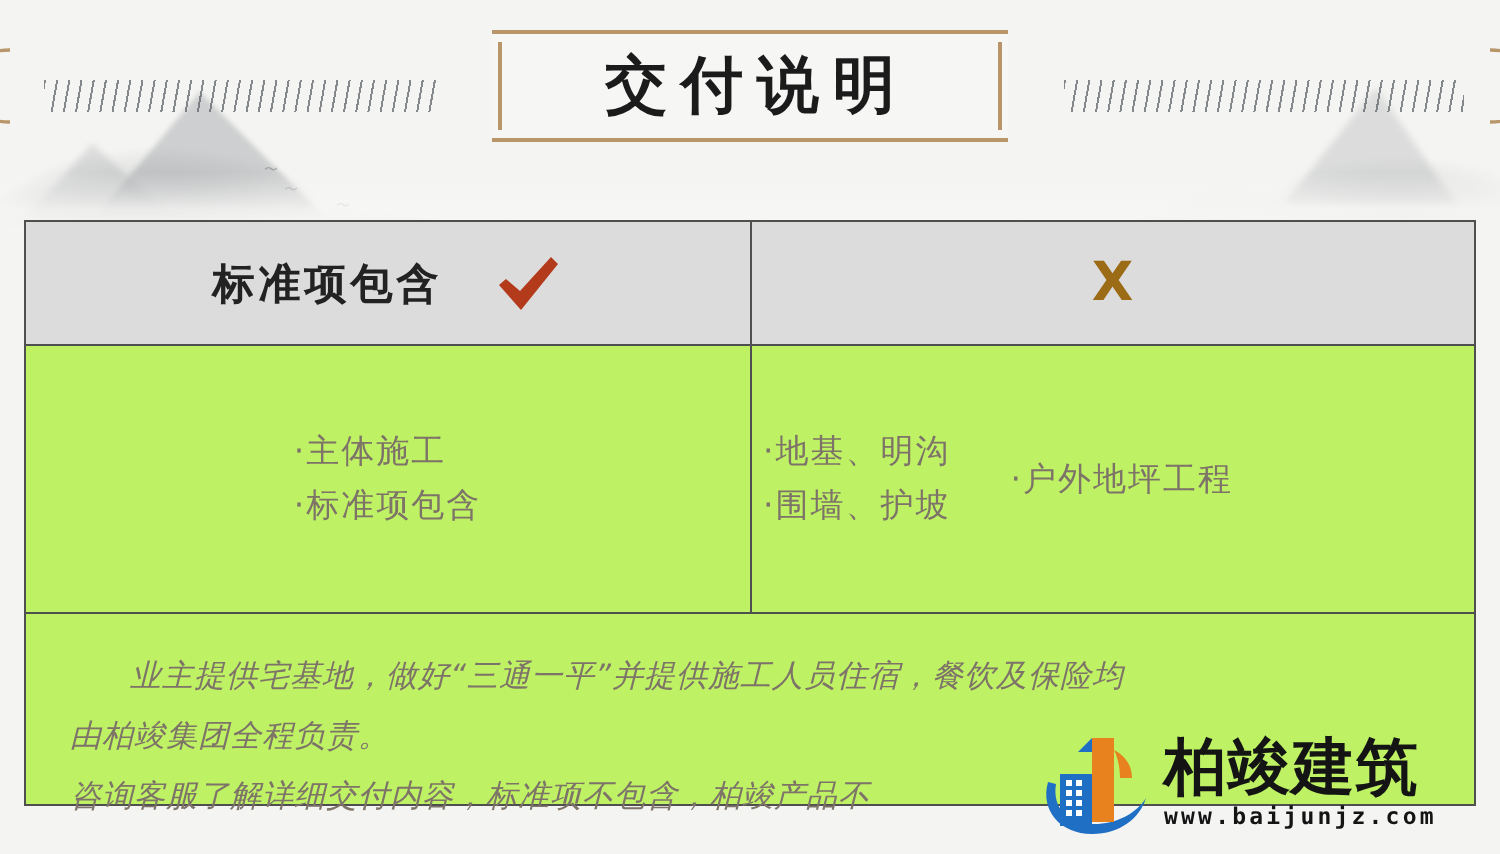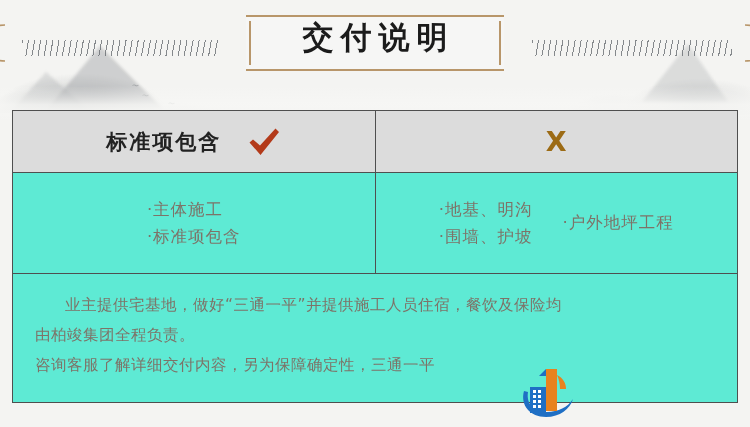--- a/index.html
+++ b/index.html
@@ -64,68 +64,68 @@
 
   
   .title-banner {
     position:absolute; left:0; right:0; top:14px; height:58px;
     display:flex; align-items:center; justify-content:center; z-index:3;
   }
   .title-frame {
     position:relative; width:258px; height:56px;
     border-top:2px solid #b8966a; border-bottom:2px solid #b8966a;
     background:rgba(248,248,246,.65);
-    display:flex; justify-content:center;
+    display:flex; align-items:center; justify-content:center;
   }
   .title-frame::before, .title-frame::after {
     content:""; position:absolute; top:4px; bottom:4px; width:2px; background:#b8966a;
   }
   .title-frame::before { left:3px; } .title-frame::after { right:3px; }
   .title-text {
     font-size:31px; font-weight:700; color:#1b1b1b;
     letter-spacing:7px; text-indent:7px; white-space:nowrap;
     font-family:"DejaVu Sans","Liberation Sans",sans-serif;
   }
   .ruyi { position:absolute; top:50%; transform:translateY(-50%); width:42px; height:52px; }
   .ruyi-left  { left:-36px; }
   .ruyi-right { right:-36px; transform:translateY(-50%) scaleX(-1); }
 
   
   .table-wrap {
     position:absolute; left:12px; top:110px; width:726px; height:293px;
-    border:1.5px solid #4f4f4f; background:#5eead4; z-index:2;
+    border:1.5px solid #4f4f4f; background:#bef264; z-index:2;
   }
   .thead { display:flex; height:62px; border-bottom:1.5px solid #4f4f4f; background:#dcdcdc; }
   .th {
     flex:1; display:flex; align-items:center; justify-content:center; gap:26px;
   }
   .th-left { border-right:1.5px solid #4f4f4f; }
   .th-label {
     font-size:21px; font-weight:700; color:#222; letter-spacing:2px;
     font-family:"DejaVu Sans","Liberation Sans",sans-serif;
   }
   .mark-check { width:34px; height:30px; display:block; }
   .mark-x {
     font-size:27px; font-weight:800; color:#9c6b15;
     font-family:"DejaVu Sans","Liberation Sans",sans-serif; line-height:1;
   }
 
-  .tbody { display:flex; height:101px; border-bottom:1.5px solid #4f4f4f; }
+  .tbody { display:flex; height:134px; border-bottom:1.5px solid #4f4f4f; }
   .td {
     flex:1; display:flex; align-items:center; padding:0 6px;
   }
   .td-left { border-right:1.5px solid #4f4f4f; justify-content:center; }
-  .td-right { justify-content:center; gap:30px; }
+  .td-right { gap:30px; }
   .col { display:flex; flex-direction:column; justify-content:center; gap:5px; }
   .item {
     font-size:16.5px; color:#7d7368; letter-spacing:1px; white-space:nowrap;
     font-family:"DejaVu Sans","Liberation Sans",sans-serif;
   }
 
-  .tfoot { height:118px; padding:16px 22px 0 22px; position:relative; }
+  .tfoot { height:118px; padding:16px 22px 0 22px; position:relative;font-style:italic; }
   .para {
     font-size:15.5px; line-height:30px; color:#7d7368; letter-spacing:.5px;
     font-family:"DejaVu Sans","Liberation Sans",sans-serif;
   }
   .para .indent { display:inline-block; width:30px; }
 
   
   .logo {
     position:absolute; right:2px; bottom:0px; width:232px; height:70px; z-index:6;
     display:flex; align-items:center;
@@ -215,21 +215,21 @@
       </div>
       <div class="col">
         <span class="item">·户外地坪工程</span>
       </div>
     </div>
   </div>
 
   <div class="tfoot">
     <div class="para"><span class="indent"></span><span>业主提供宅基地，做好“三通一平”并提供施工人员住宿，餐饮及保险均</span></div>
     <div class="para">由柏竣集团全程负责。</div>
-    <div class="para">咨询客服了解详细交付内容，另为保障确定性，三通一平</div>
+    <div class="para">咨询客服了解详细交付内容，标准项不包含，柏竣产品不</div>
   </div>
 </div>
 
 <div class="logo">
   <div class="logo-mark">
     <svg viewBox="0 0 62 62" width="62" height="62">
       <path d="M8 30 C4 44 14 56 30 56 C44 56 54 48 57 38 C52 46 42 51 31 51 C18 51 10 43 12 31 Z" fill="#1f6fc4"></path>
       <path d="M30 8 L30 50 L41 50 L41 8 Z" fill="#e8821e"></path>
       <path d="M41 14 C47 17 50 22 50 28 L44 28 C44 23 43 18 41 14 Z" fill="#e8821e"></path>
       <rect x="14" y="26" width="16" height="26" fill="#1f6fc4"></rect>
@@ -239,13 +239,17 @@
         <rect x="17" y="34" width="3" height="3"></rect>
           <rect x="22" y="34" width="3" height="3"></rect>
         <rect x="17" y="39" width="3" height="3"></rect>
           <rect x="22" y="39" width="3" height="3"></rect>
         <rect x="17" y="44" width="3" height="3"></rect>
           <rect x="22" y="44" width="3" height="3"></rect>
       </g>
       <path d="M30 8 L23 15 L30 15 Z" fill="#1f6fc4"></path>
     </svg>
   </div>
+  <div class="logo-text">
+    <div class="logo-cn">柏竣建筑</div>
+    <div class="logo-url">www.baijunjz.com</div>
+  </div>
 </div>
 
 </body></html>

